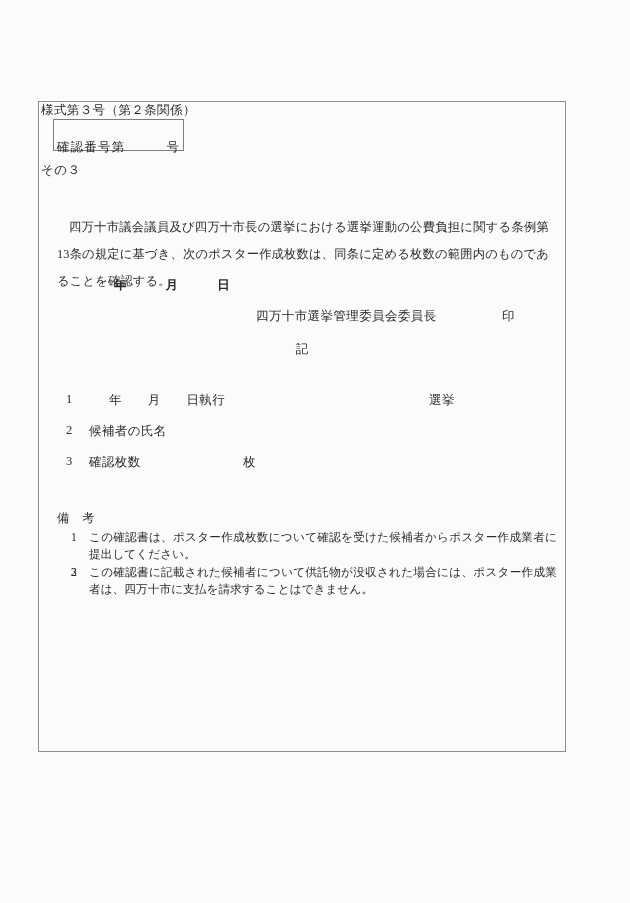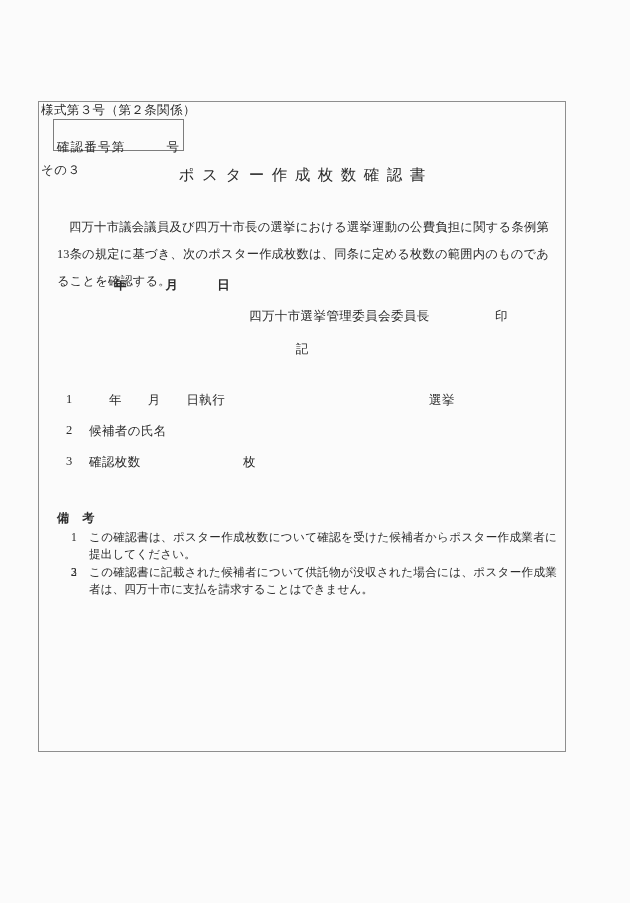--- a/index.html
+++ b/index.html
@@ -95,21 +95,21 @@
     top: 175px;
     font-size: 12.5px;
     white-space: pre;
     letter-spacing: 0.4px;
     font-weight: bold;
   }
 
   
   .signature-row {
     position: absolute;
-    left: 1px;
+    left: 8px;
     top: 206px;
     width: 100%;
     height: 20px;
     text-align: center;
   }
   .signature-row .sig-name {
     position: absolute;
     left: 209px;
     top: 0;
     font-size: 12.5px;
@@ -177,21 +177,20 @@
     width: 500px;
     font-size: 11.6px;
     line-height: 17.5px;
     letter-spacing: 0.1px;
   }
   .notes-heading {
     white-space: pre;
     margin-bottom: 1px;
     font-size: 12.2px;
     letter-spacing: 0.4px;
-    font-weight: bold;
   }
   .note-item {
     position: relative;
     padding-left: 32px;
     margin-bottom: 0px;
     text-align: justify;
     text-justify: inter-ideograph;
   }
   .note-item .note-num {
     position: absolute;
@@ -206,21 +205,20 @@
   <span class="line">様式第３号（第２条関係）</span>
   <span class="line">その３</span>
 </div>
 
 <div class="form-frame">
 
   <div class="confirm-no-box">
     <span class="txt">確認番号第　　　号</span>
   </div>
 
-  <div class="form-title">ポスター作成枚数確認書</div>
 
   <div class="body-para">四万十市議会議員及び四万十市長の選挙における選挙運動の公費負担に関する条例第13条の規定に基づき、次のポスター作成枚数は、同条に定める枚数の範囲内のものであることを確認する。</div>
 
   <div class="date-line">年　　　月　　　日</div>
 
   <div class="signature-row">
     <span class="sig-name">四万十市選挙管理委員会委員長</span>
     <span class="sig-seal">印</span>
   </div>
 

